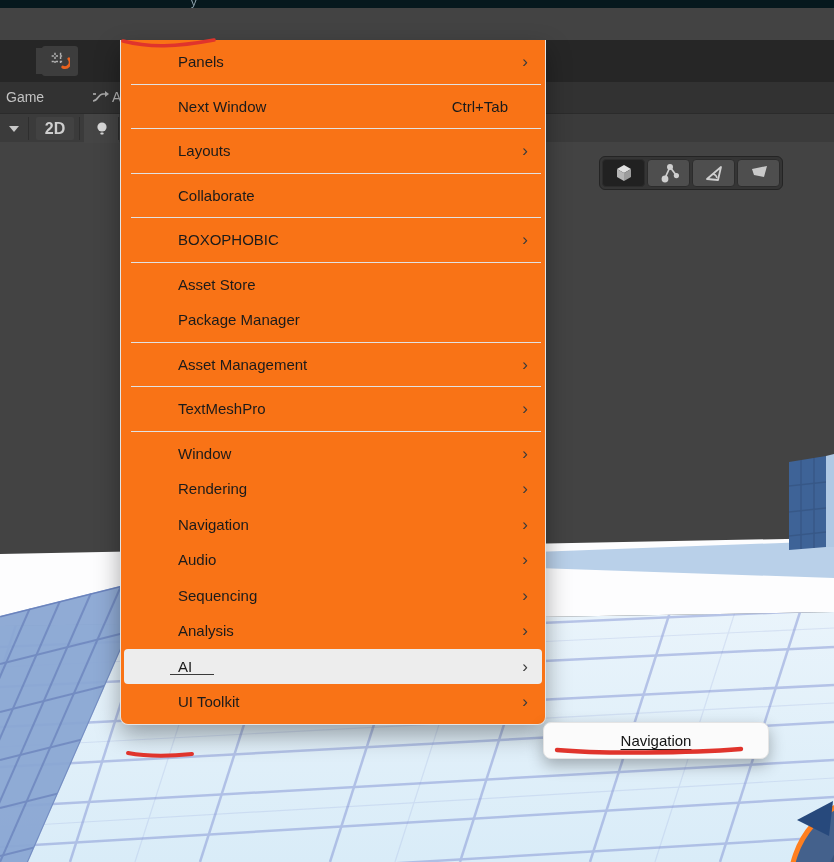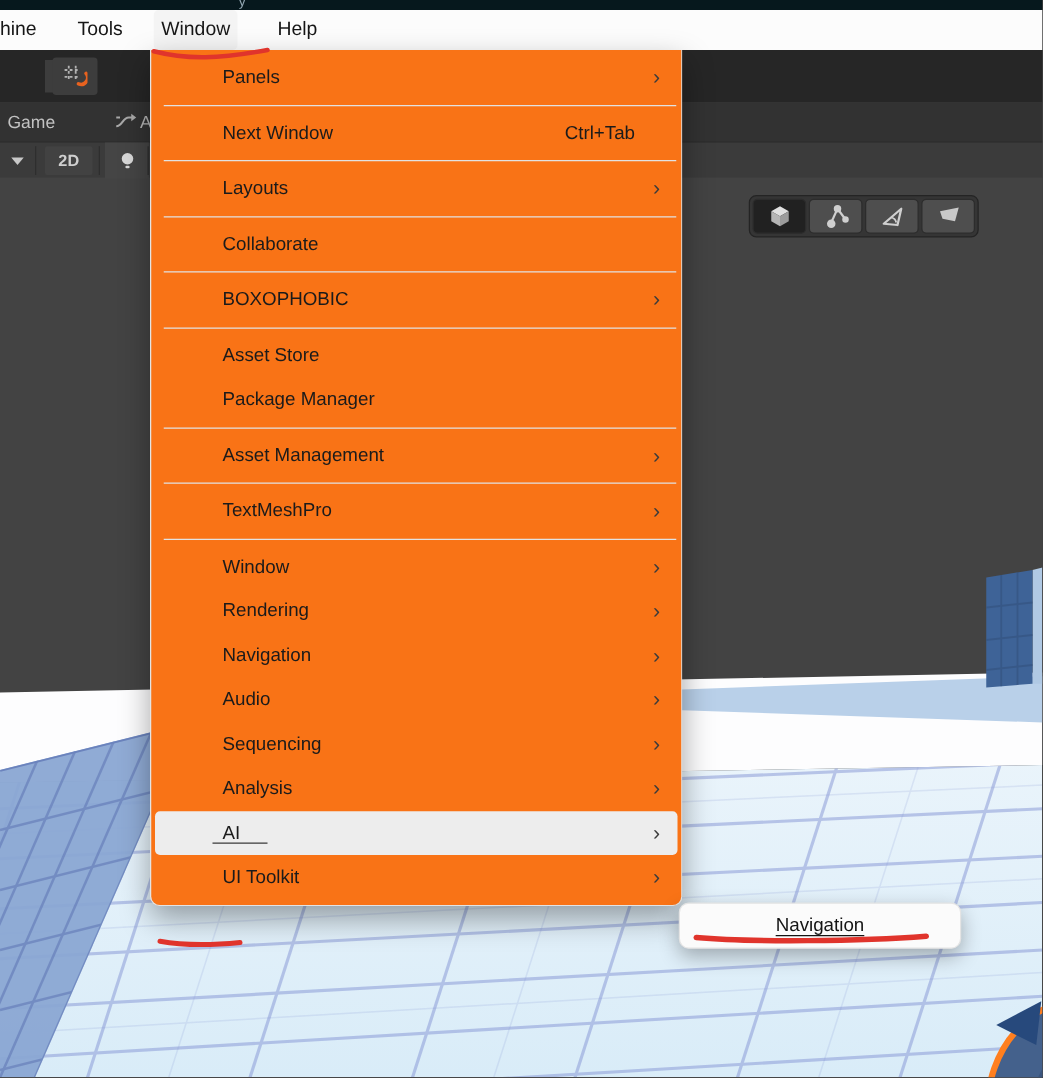--- a/index.html
+++ b/index.html
@@ -30,21 +30,21 @@
   #game-tab { position:absolute; left:6px; top:0; height:31px; line-height:31px; color:#c2c2c2; font-size:14px; }
   #tab-icon { position:absolute; left:92px; top:8px; }
   #partial-tab { position:absolute; left:112px; top:0; height:31px; line-height:31px; color:#b5b5b5; font-size:14px; }
 
   #scenetb { left:0; top:113px; width:834px; height:29px; background:#3b3b3b;
              border-top:1px solid #2b2b2b; z-index:2; }
   .vsep { position:absolute; top:3px; width:1px; height:23px; background:#2e2e2e; }
   #ddl-arrow { position:absolute; left:9px; top:12px; width:0; height:0;
                border-left:5px solid transparent; border-right:5px solid transparent; border-top:6px solid #c8c8c8; }
   #btn-2d { position:absolute; left:36px; top:3px; width:38px; height:23px; background:#424242;
-            border-radius:2px; color:#cfcfcf; font-size:13px; font-weight:bold; text-align:center; line-height:23px; }
+            border-radius:2px; color:#cfcfcf; font-size:16px; font-weight:bold; text-align:center; line-height:23px; }
   #btn-light { position:absolute; left:84px; top:0; width:35px; height:29px; background:#454545;
                display:flex; align-items:center; justify-content:center; }
 
   
   #navbtns { left:599px; top:156px; display:flex; gap:2px; padding:2px; background:#353535;
              border:1px solid #242424; border-radius:6px; z-index:2; }
   .navbtn { width:43px; height:28px; background:#4e4e4e; border:1px solid #2c2c2c; border-radius:4px;
             display:flex; align-items:center; justify-content:center; }
   .navbtn.sel { background:#212121; }
 
@@ -152,26 +152,20 @@
       <ellipse cx="868" cy="745" rx="78" ry="88" fill="#44618c" stroke="#ff7f1f" stroke-width="5"></ellipse>
       <ellipse cx="882" cy="752" rx="58" ry="70" fill="#3a557e"></ellipse>
       <polygon points="797,678 833,659 829,694" fill="#27497c"></polygon>
     </g>
   </svg>
 
   <div id="titlebar" class="abs">
     <span id="title-frag">y</span>
   </div>
 
-  <div id="menubar" class="abs">
-    <span class="mb-item" id="mb-0">hine</span>
-    <span class="mb-item" id="mb-1">Tools</span>
-    <span class="mb-item" id="mb-2">Window</span>
-    <span class="mb-item" id="mb-3">Help</span>
-  </div>
 
   <div id="toolbar" class="abs">
     <div id="btn-global">al</div>
     <div id="btn-snap">
       <svg width="20" height="20" viewBox="0 0 18 18">
         <g stroke="#b3b3b3" stroke-width="1.3" stroke-dasharray="2 1.7" fill="none">
           <line x1="4.5" y1="1.5" x2="4.5" y2="12"></line>
             <line x1="9.5" y1="1.5" x2="9.5" y2="12"></line>
           <line x1="1.5" y1="4.5" x2="12" y2="4.5"></line>
             <line x1="1.5" y1="9.5" x2="12" y2="9.5"></line>

